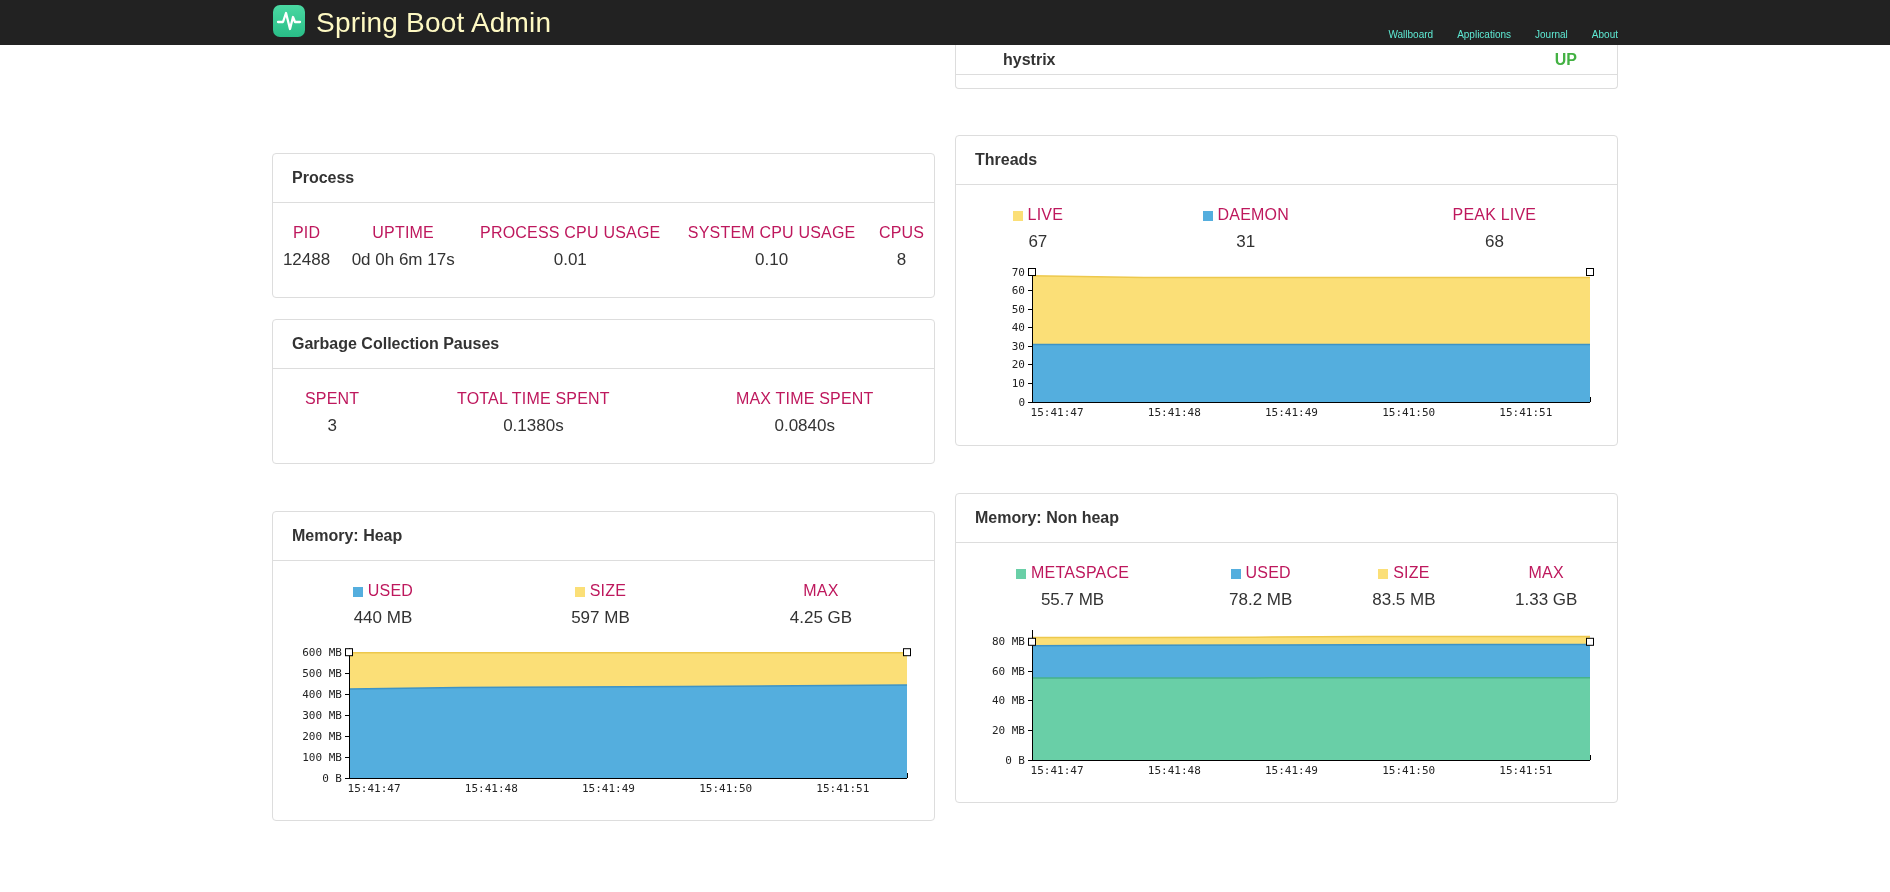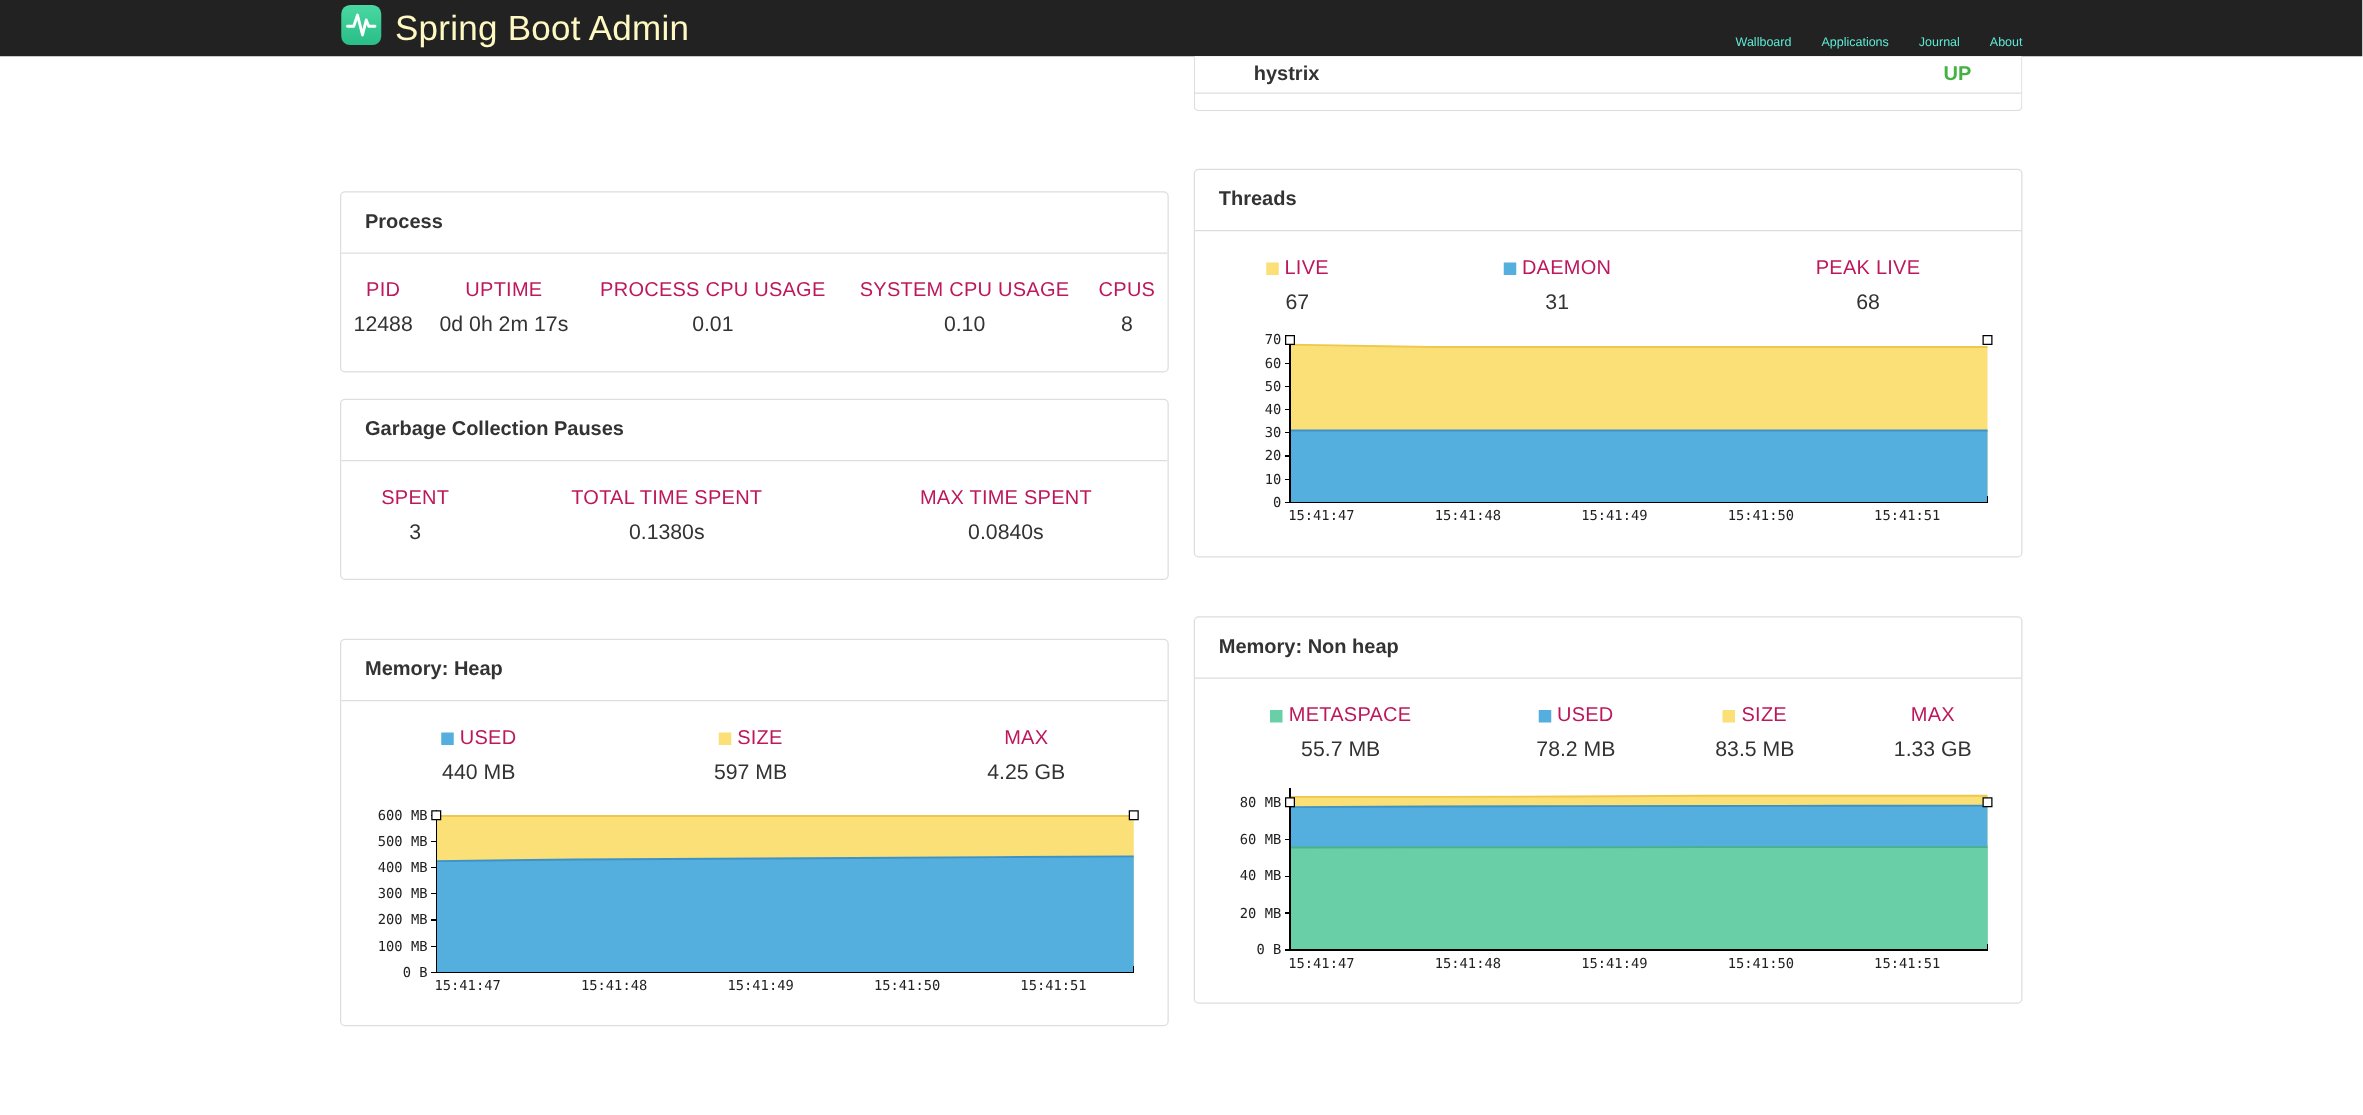--- a/index.html
+++ b/index.html
@@ -91,21 +91,21 @@
         <tbody>
             <tr class="lbl">
           <td>PID</td>
           <td>UPTIME</td>
           <td>PROCESS CPU USAGE</td>
           <td>SYSTEM CPU USAGE</td>
           <td>CPUS</td>
         </tr>
         <tr class="val">
           <td>12488</td>
-          <td>0d 0h 2m 17s</td>
+          <td>0d 0h 6m 17s</td>
           <td>0.01</td>
           <td>0.10</td>
           <td>8</td>
         </tr>
       </tbody>
         </table>
     </div>
 
     <div class="panel panel-gc">
       <div class="panel-heading">Garbage Collection Pauses</div>

